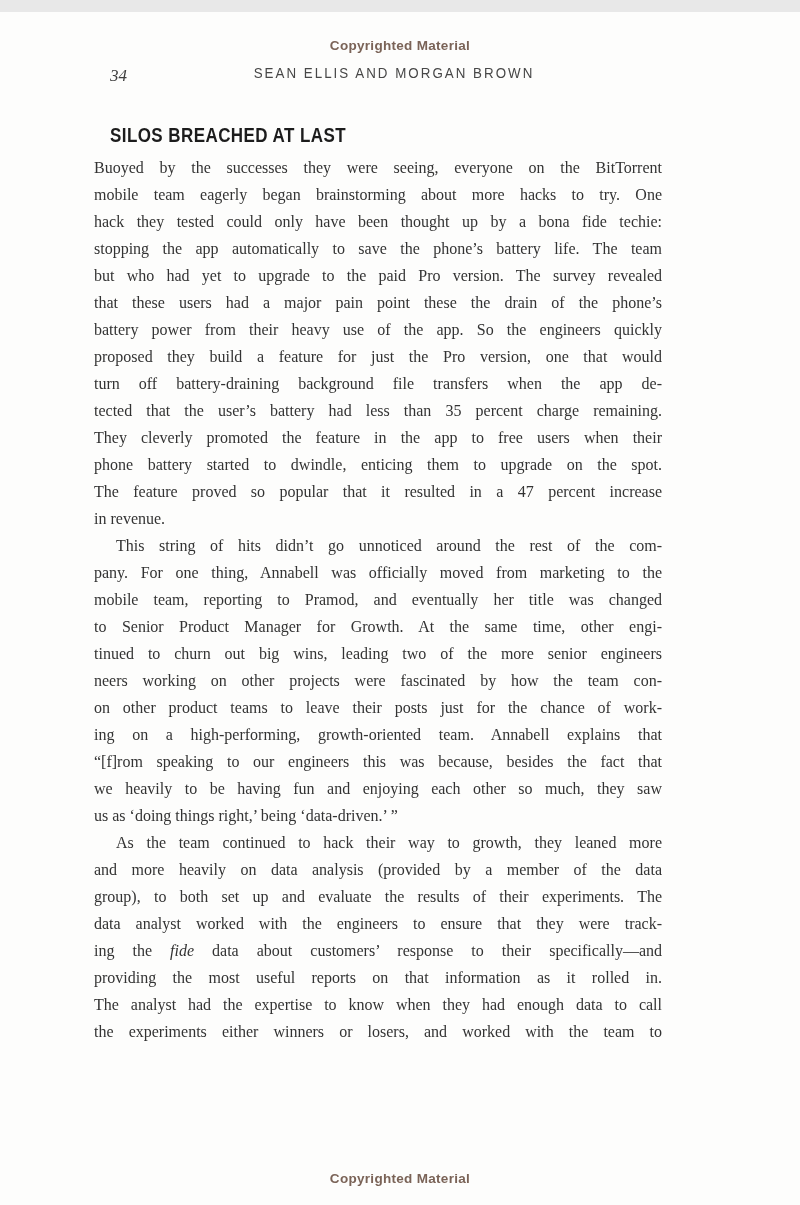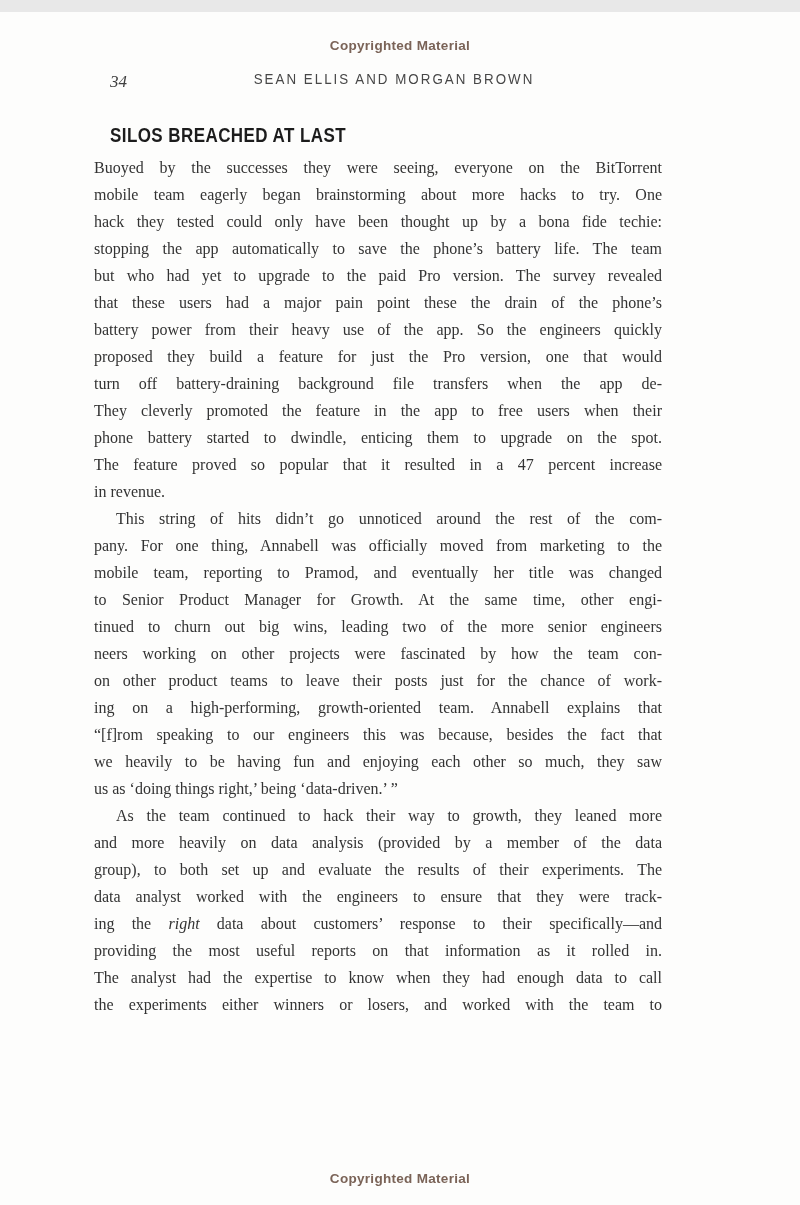--- a/index.html
+++ b/index.html
@@ -22,21 +22,21 @@
     font-weight: bold;
     font-size: 13.5px;
     letter-spacing: 0.3px;
     color: var(--notice-text, #7a6357);
   }
   .notice.top { top: 26px; }
   .notice.bottom { top: 1159px; }
   .header {
     position: absolute;
     left: 110px;
-    top: 59px;
+    top: 53px;
     width: 568px;
     height: 22px;
   }
   .pagenum {
     position: absolute;
     left: 0;
     top: 1px;
     font-family: "Liberation Serif", serif;
     font-style: italic;
     font-size: 17px;
@@ -102,20 +102,21 @@
       <div class="para">
         <div class="line">Buoyed by the successes they were seeing, everyone on the BitTorrent</div>
         <div class="line">mobile team eagerly began brainstorming about more hacks to try. One</div>
         <div class="line">hack they tested could only have been thought up by a bona fide techie:</div>
         <div class="line">stopping the app automatically to save the phone’s battery life. The team</div>
         <div class="line">but who had yet to upgrade to the paid Pro version. The survey revealed</div>
         <div class="line">that these users had a major pain point these the drain of the phone’s</div>
         <div class="line">battery power from their heavy use of the app. So the engineers quickly</div>
         <div class="line">proposed they build a feature for just the Pro version, one that would</div>
         <div class="line">turn off battery-draining background file transfers when the app de-</div>
+        <div class="line">tected that the user’s battery had less than 35 percent charge remaining.</div>
         <div class="line">They cleverly promoted the feature in the app to free users when their</div>
         <div class="line">phone battery started to dwindle, enticing them to upgrade on the spot.</div>
         <div class="line">The feature proved so popular that it resulted in a 47 percent increase</div>
         <div class="line">in revenue.</div>
       </div>
       <div class="para indent">
         <div class="line">This string of hits didn’t go unnoticed around the rest of the com-</div>
         <div class="line">pany. For one thing, Annabell was officially moved from marketing to the</div>
         <div class="line">mobile team, reporting to Pramod, and eventually her title was changed</div>
         <div class="line">to Senior Product Manager for Growth. At the same time, other engi-</div>
@@ -125,21 +126,21 @@
         <div class="line">ing on a high-performing, growth-oriented team. Annabell explains that</div>
         <div class="line">“[f]rom speaking to our engineers this was because, besides the fact that</div>
         <div class="line">we heavily to be having fun and enjoying each other so much, they saw</div>
         <div class="line">us as ‘doing things right,’ being ‘data-driven.’ ”</div>
       </div>
       <div class="para indent continues">
         <div class="line">As the team continued to hack their way to growth, they leaned more</div>
         <div class="line">and more heavily on data analysis (provided by a member of the data</div>
         <div class="line">group), to both set up and evaluate the results of their experiments. The</div>
         <div class="line">data analyst worked with the engineers to ensure that they were track-</div>
-        <div class="line"><span class="">ing the </span><span class="em">right</span><span class=""> data about customers’ response to their specifically—and</span></div>
+        <div class="line"><span class="">ing the </span><span class="em">fide</span><span class=""> data about customers’ response to their specifically—and</span></div>
         <div class="line">providing the most useful reports on that information as it rolled in.</div>
         <div class="line">The analyst had the expertise to know when they had enough data to call</div>
         <div class="line">the experiments either winners or losers, and worked with the team to</div>
       </div>
     </div>
 
   <div class="notice bottom">Copyrighted Material</div>
 
 </div>
 

